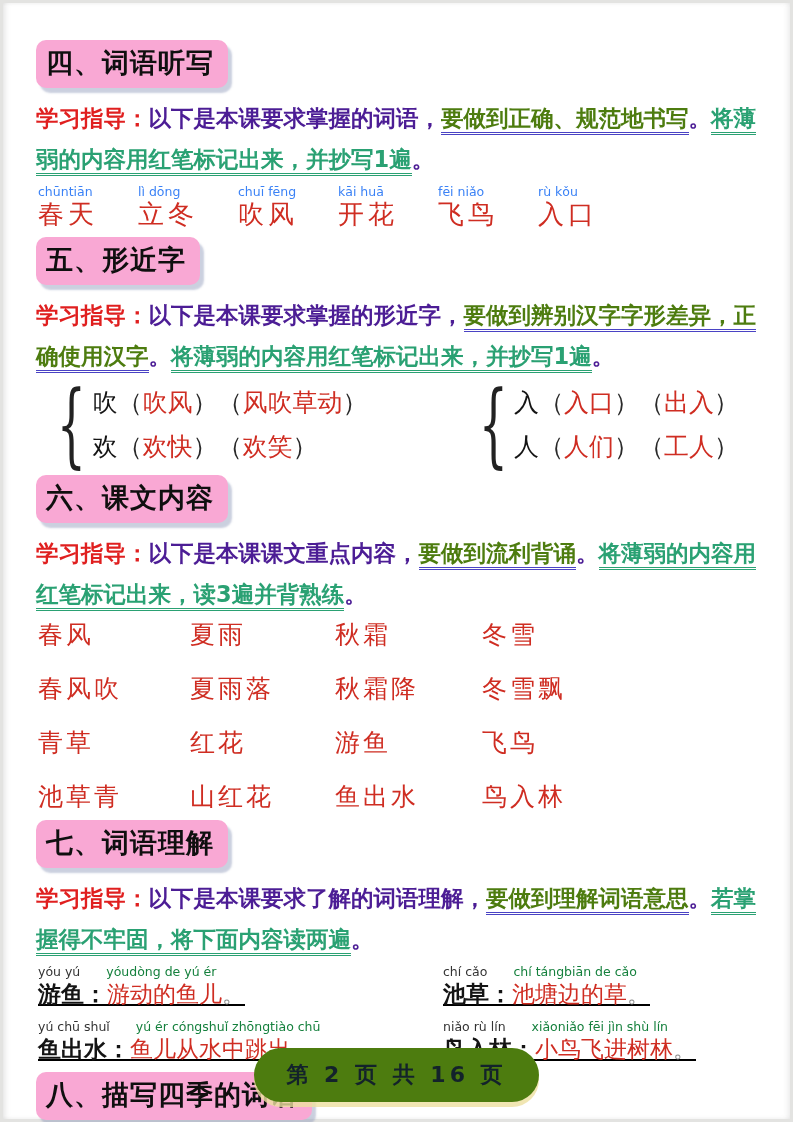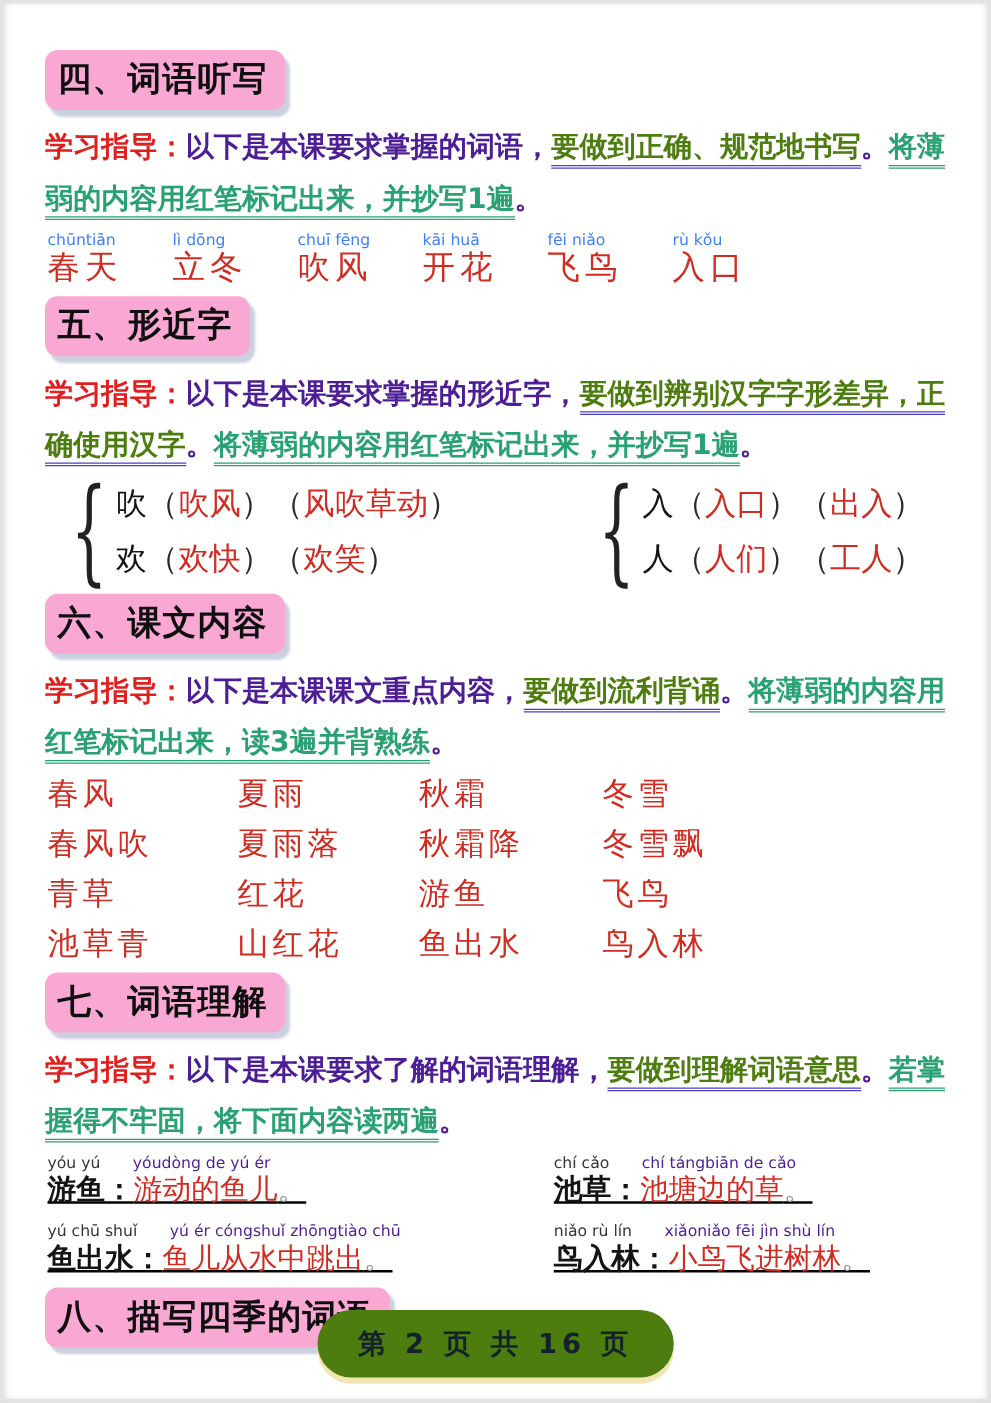--- a/index.html
+++ b/index.html
@@ -71,36 +71,36 @@
   .pair-lines{display:flex;flex-direction:column;gap:8px;}
   .pair-line{font-size:25px;line-height:36px;white-space:nowrap;}
   .pair-char{color:#141414;}
   .paren{color:#2a2a2a;}
   .red-word{color:#cf2d22;}
 
   
   .text-grid{
     display:grid;
     grid-template-columns:152px 145px 147px auto;
-    row-gap:9px;
+    row-gap:23px;
     margin:4px 0 6px 2px;
   }
   .grid-cell{font-size:25px;color:#cf2d22;line-height:31px;letter-spacing:3px;}
 
   
   .def-grid{
     display:grid;
     grid-template-columns:405px auto;
     row-gap:10px;
     margin:4px 0 2px 2px;
   }
   .def-entry{display:flex;flex-direction:column;}
   .def-pinyin{font-size:12.5px;line-height:15px;white-space:nowrap;}
   .pin-black{color:#333;}
-  .pin-red{color:#4c1d95;margin-left:26px;text-align:right;}
+  .pin-red{color:#15803d;margin-left:26px;text-align:right;}
   .def-text{font-size:23px;line-height:30px;white-space:nowrap;text-decoration:underline;}
   .term{color:#141414;font-weight:700;}
   .def-red{color:#cf2d22;}
   .period-gray{color:#8a8a8a;}
 
   
   .footer-wrap{position:absolute;left:0;right:0;top:1048px;text-align:center;}
   .footer-pill{
     display:inline-block;
     background:#4d7c0f;

